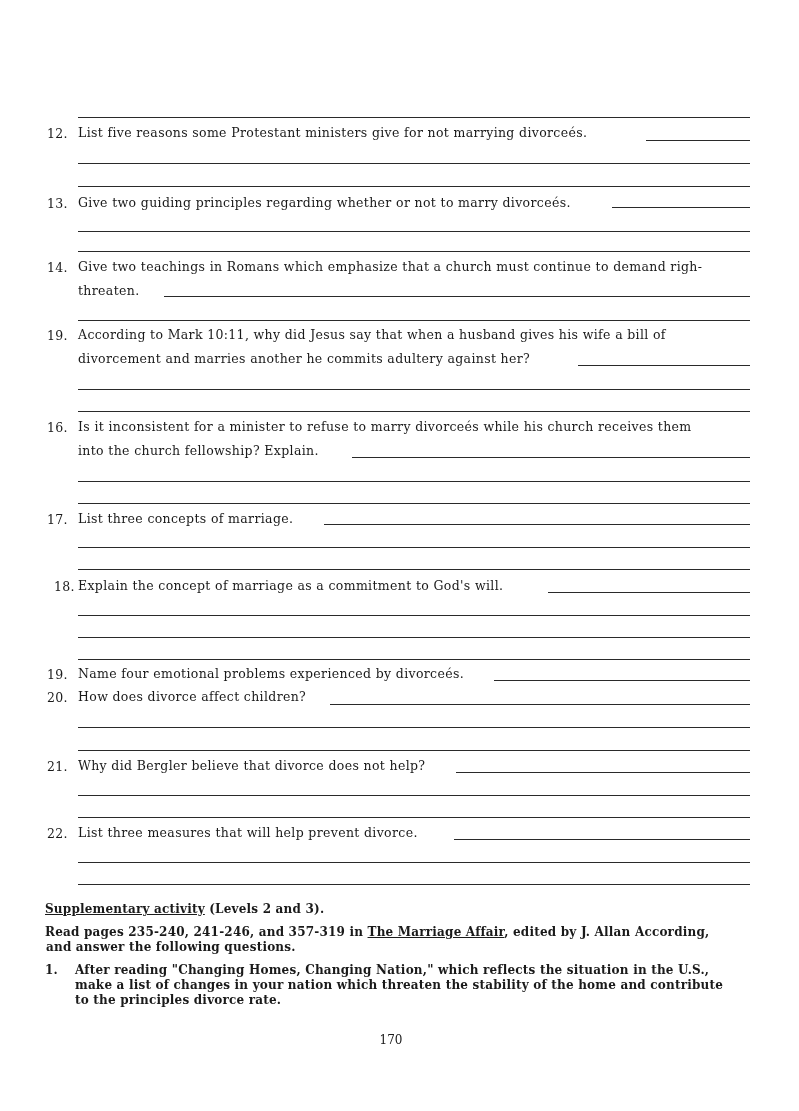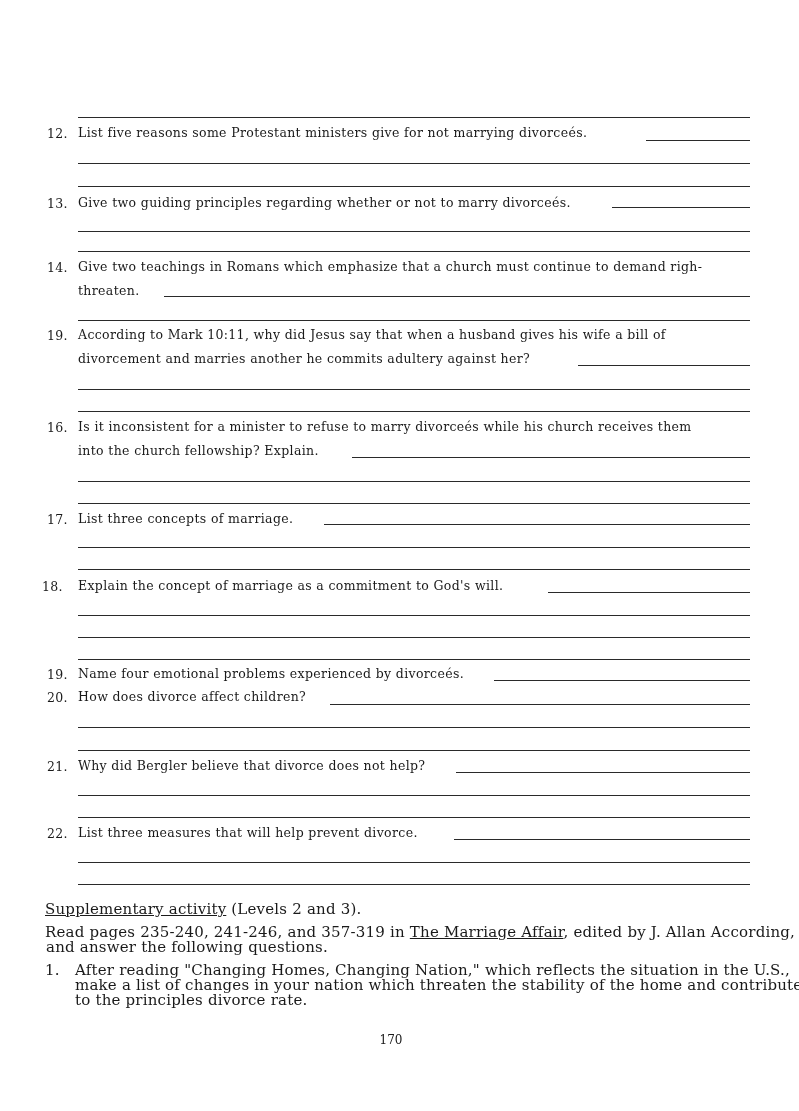--- a/index.html
+++ b/index.html
@@ -1,21 +1,21 @@
 <!DOCTYPE html>
 <html><head>
 <meta charset="utf-8">
 <style>
   html, body { margin:0; padding:0; background:#ffffff; }
   body { width:799px; height:1111px; position:relative; overflow:hidden;
          font-family:"DejaVu Serif","Liberation Serif",serif; color:#1a1a1a; }
   .q { position:absolute; font-size:12.5px; letter-spacing:0.35px; white-space:nowrap; line-height:16px; }
   .num { position:absolute; font-size:12.5px; letter-spacing:0.3px; }
   .line { position:absolute; height:0; border-top:1.2px solid #2a2a2a; }
-  .supp { position:absolute; font-size:15px; letter-spacing:0.2px; white-space:nowrap; line-height:15px; }
+  .supp { position:absolute; font-size:12px; letter-spacing:0.2px; white-space:nowrap; line-height:15px;font-weight:bold; }
   .u { text-decoration:underline; }
   .page-num { position:absolute; left:0; width:782px; text-align:center; top:1033px; font-size:12px; }
 </style>
 </head>
 <body>
 
 <div class="line" style="left:78px;width:672px;top:117px"></div>
 
 <div>
   <span class="num" style="left:47px;top:126px">12.</span>
@@ -61,21 +61,21 @@
 
 <div>
   <span class="num" style="left:47px;top:512px">17.</span>
   <span class="q" style="left:78px;top:511px">List three concepts of marriage.</span>
   <div class="line" style="left:324px;width:426px;top:524px"></div>
   <div class="line" style="left:78px;width:672px;top:547px"></div>
   <div class="line" style="left:78px;width:672px;top:569px"></div>
 </div>
 
 <div>
-  <span class="num" style="left:42px;top:579px">18.</span>
+  <span class="num" style="left:54px;top:579px">18.</span>
   <span class="q" style="left:78px;top:578px">Explain the concept of marriage as a commitment to God's will.</span>
   <div class="line" style="left:548px;width:202px;top:592px"></div>
   <div class="line" style="left:78px;width:672px;top:615px"></div>
   <div class="line" style="left:78px;width:672px;top:637px"></div>
   <div class="line" style="left:78px;width:672px;top:659px"></div>
 </div>
 
 <div>
   <span class="num" style="left:47px;top:667px">19.</span>
   <span class="q" style="left:78px;top:666px">Name four emotional problems experienced by divorceés.</span>

